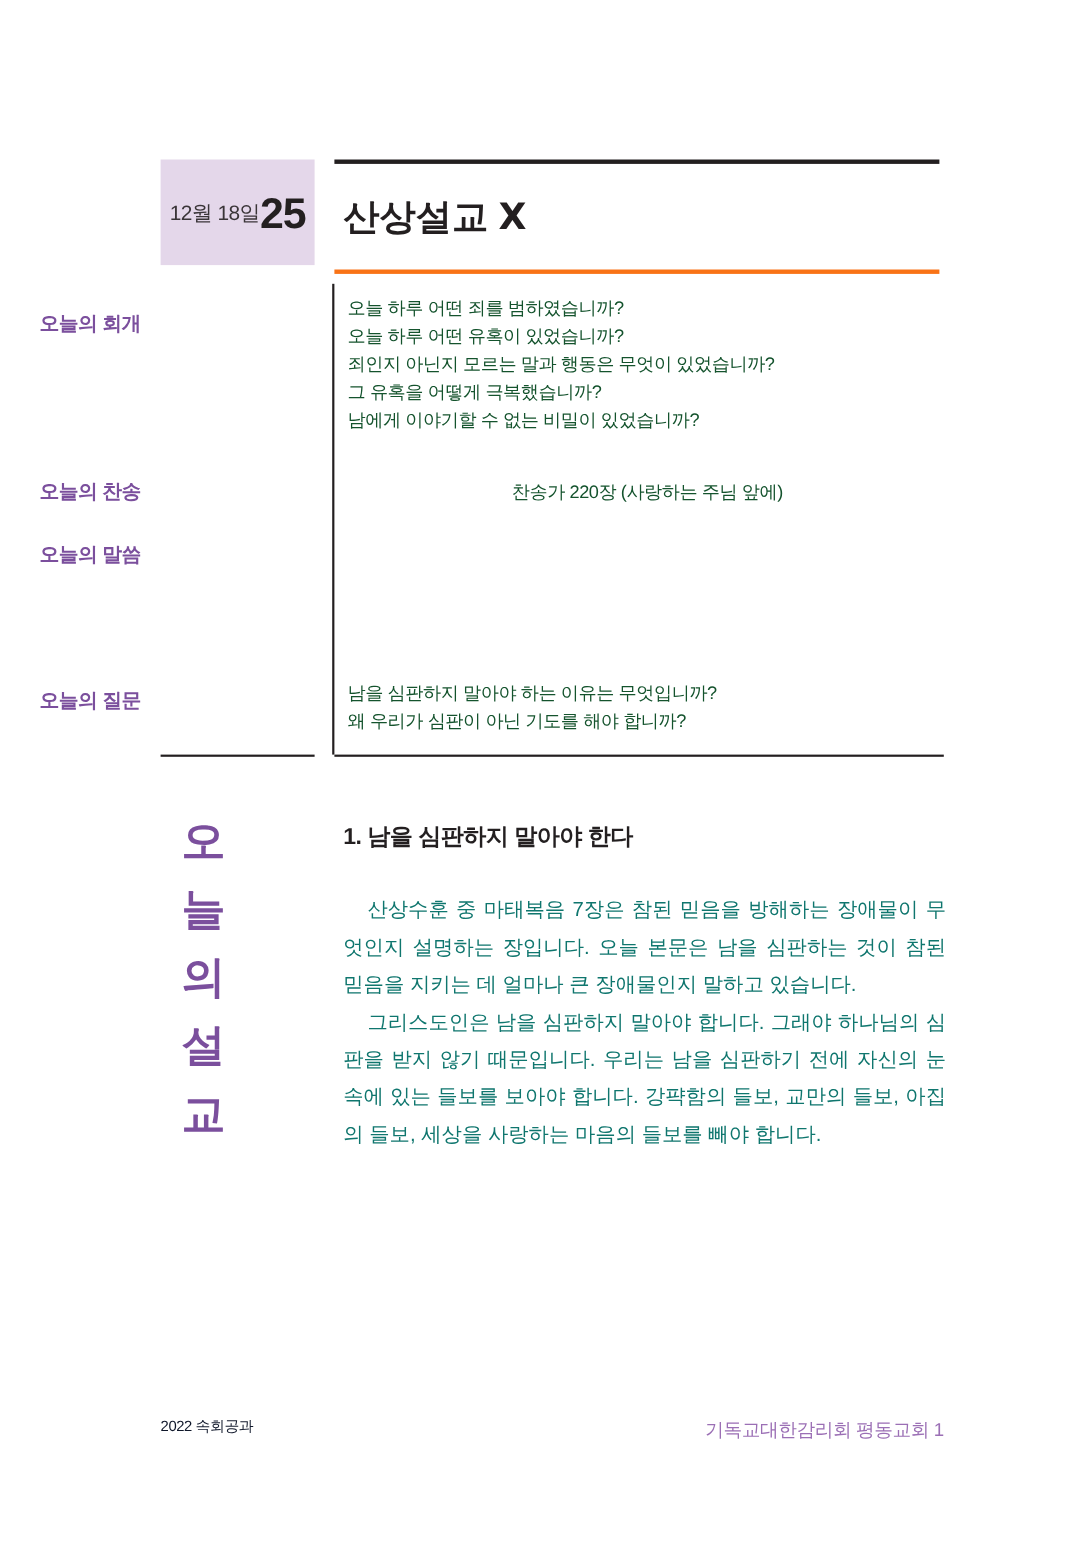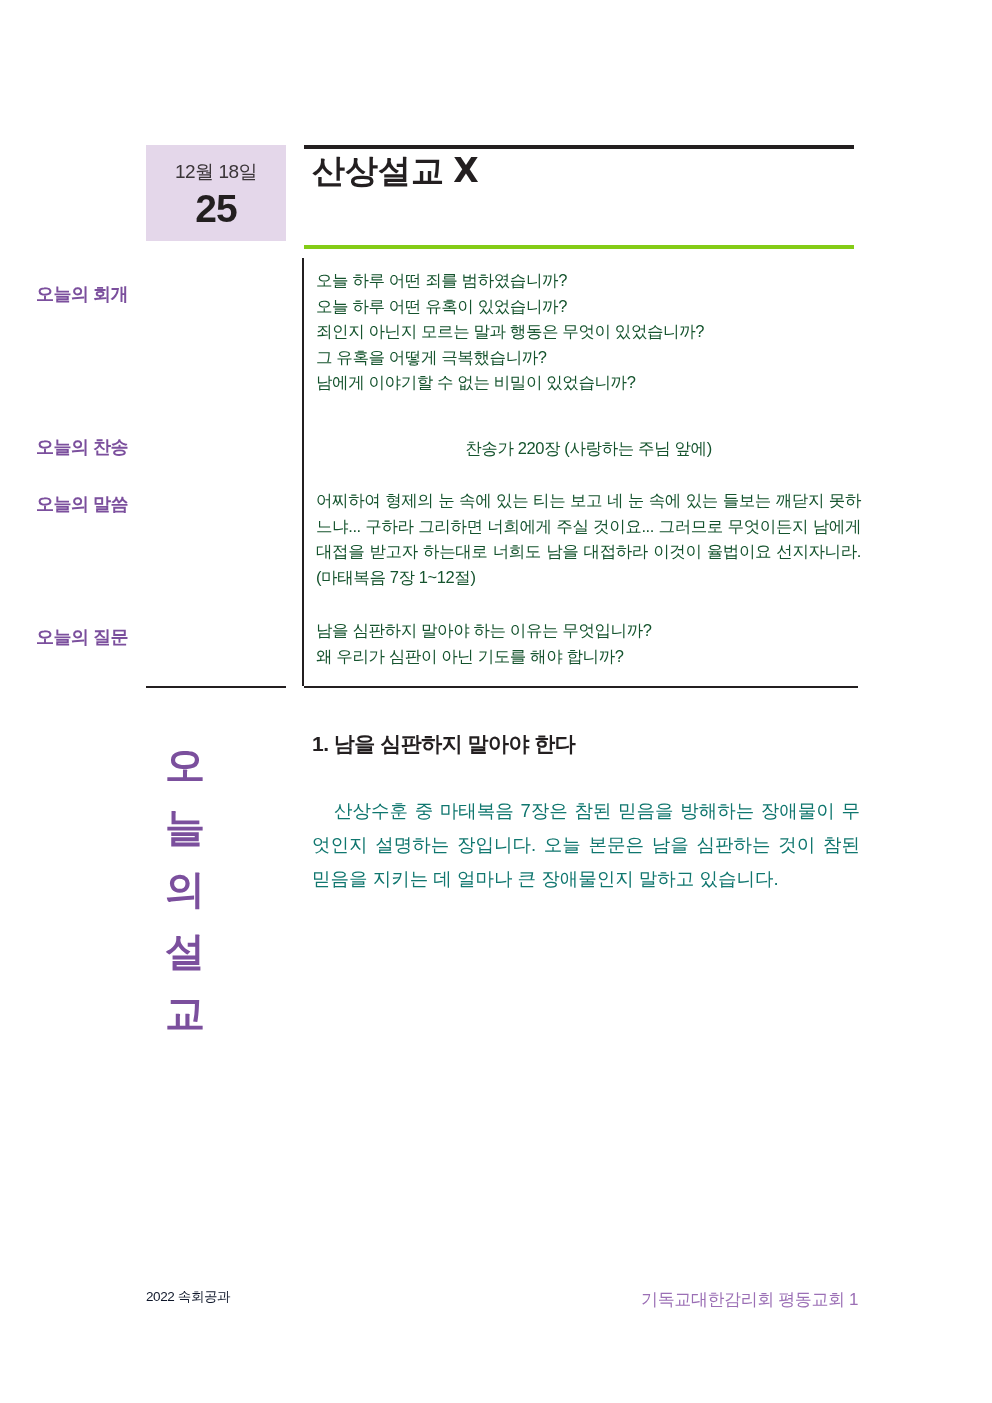--- a/index.html
+++ b/index.html
@@ -25,21 +25,20 @@
 
   
   .date-box {
     position: absolute;
     left: 146px;
     top: 145px;
     width: 140px;
     height: 96px;
     background: #e4d7ea;
     display: flex;
-    flex-direction: column;
     align-items: center;
     justify-content: center;
   }
   .date-month {
     font-size: 19px;
     color: #3a3538;
     letter-spacing: -0.5px;
     margin-top: 2px;
   }
   .date-day {
@@ -51,23 +50,23 @@
     letter-spacing: -1px;
   }
 
   .title-area {
     position: absolute;
     left: 304px;
     top: 145px;
     width: 550px;
     height: 96px;
     border-top: 4px solid #231f20;
-    border-bottom: 4px solid #84cc16;
+    border-bottom: 4px solid #f97316;
     display: flex;
-    align-items: flex-start;
+    align-items: center;
   }
   .title-text {
     font-size: 33px;
     font-weight: 700;
     color: #231f20;
     letter-spacing: 0px;
     padding-left: 8px;
   }
   .meta-divider-left {
     position: absolute;
@@ -126,21 +125,21 @@
     color: #7b4f9d;
     line-height: 62px;
     text-align: center;
     letter-spacing: 0;
   }
   .vertical-label span { display: block; }
 
   .sermon {
     position: absolute;
     left: 312px;
-    top: 730px;
+    top: 746px;
     width: 548px;
   }
   .sermon-heading {
     font-size: 21px;
     font-weight: 700;
     color: #231f20;
     letter-spacing: -0.5px;
     margin-bottom: 36px;
   }
   .sermon-p {
@@ -197,37 +196,37 @@
     <div>그 유혹을 어떻게 극복했습니까?</div>
     <div>남에게 이야기할 수 없는 비밀이 있었습니까?</div>
   </div>
 
   <div class="meta-label" style="top:435px;">오늘의 찬송</div>
   <div class="meta-body" style="top:436px;text-align:center;">
     <div>찬송가 220장 (사랑하는 주님 앞에)</div>
   </div>
 
   <div class="meta-label" style="top:492px;">오늘의 말씀</div>
-  <div class="meta-body justify" style="top:488px;">어찌하여 형제의 눈 속에 있는 티는 보고 네 눈 속에 있는 들보는 깨닫지 못하느냐... 구하라 그리하면 너희에게 주실 것이요... 그러므로 무엇이든지 남에게 대접을 받고자 하는대로 너희도 남을 대접하라 이것이 율법이요 선지자니라. (마태복음 7장 1~12절)</div>
 
   <div class="meta-label" style="top:625px;">오늘의 질문</div>
   <div class="meta-body" style="top:618px;">
     <div>남을 심판하지 말아야 하는 이유는 무엇입니까?</div>
     <div>왜 우리가 심판이 아닌 기도를 해야 합니까?</div>
   </div>
 
   <div class="vertical-label">
     <span>오</span>
     <span>늘</span>
     <span>의</span>
     <span>설</span>
     <span>교</span>
   </div>
 
   <div class="sermon">
     <div class="sermon-heading">1. 남을 심판하지 말아야 한다</div>
     <p class="sermon-p">산상수훈 중 마태복음 7장은 참된 믿음을 방해하는 장애물이 무엇인지 설명하는 장입니다. 오늘 본문은 남을 심판하는 것이 참된 믿음을 지키는 데 얼마나 큰 장애물인지 말하고 있습니다.</p>
+    <p class="sermon-p">그리스도인은 남을 심판하지 말아야 합니다. 그래야 하나님의 심판을 받지 않기 때문입니다. 우리는 남을 심판하기 전에 자신의 눈 속에 있는 들보를 보아야 합니다. 강퍅함의 들보, 교만의 들보, 아집의 들보, 세상을 사랑하는 마음의 들보를 빼야 합니다.</p>
   </div>
 
   <div class="footer-left">2022 속회공과</div>
   <div class="footer-right">기독교대한감리회 평동교회 1</div>
 
 </div>
 
 </body></html>

